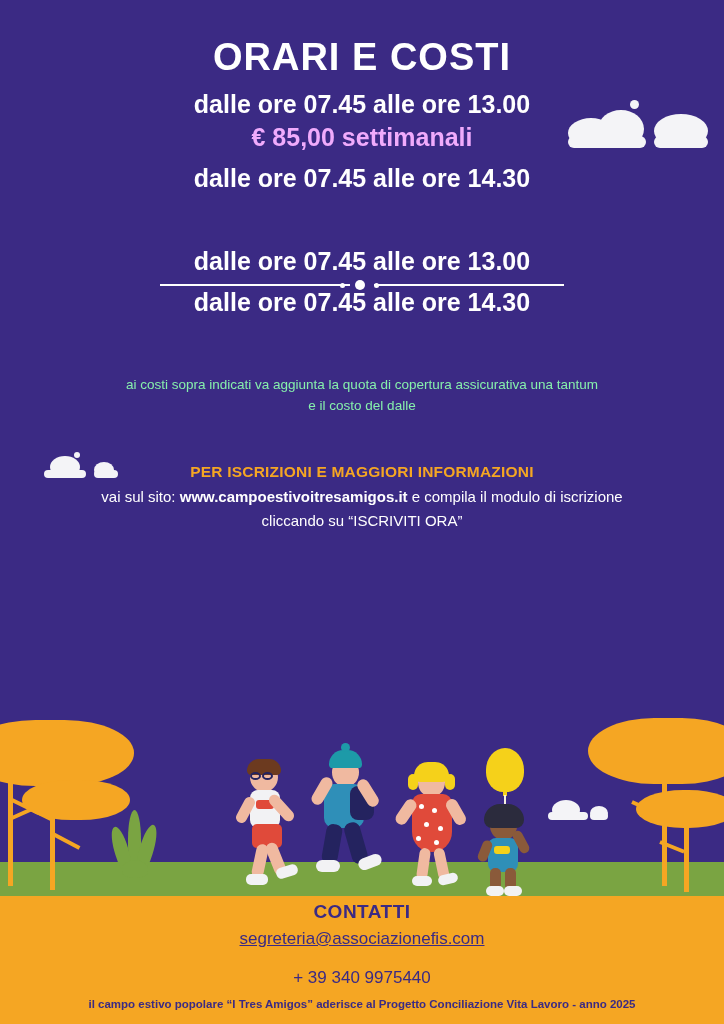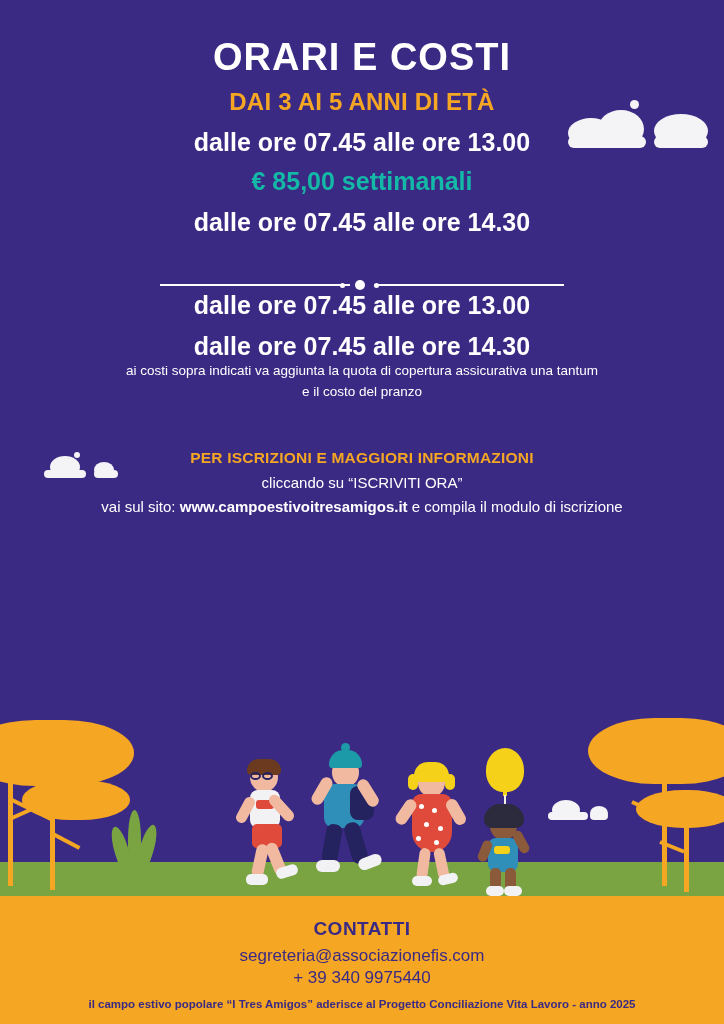--- a/index.html
+++ b/index.html
@@ -62,22 +62,22 @@
   }
   .line-white {
     font-size: 25px;
     font-weight: bold;
     color: #ffffff;
     margin-top: 12px;
   }
   .line-gold {
     font-size: 25px;
     font-weight: bold;
-    color: #14b8a6;
-    margin-top: 10px;
+    color: #f0abfc;
+    margin-top: 4px;
     text-align: center;
   }
 
   
   .divider {
     position: absolute;
     left: 0; right: 0;
     top: 278px;
     height: 14px;
   }
@@ -93,21 +93,22 @@
     position: absolute;
     border-radius: 50%;
     background: #ffffff;
   }
 
   .section2 { margin-top: 54px; }
 
   .note {
     font-size: 13.5px;
     line-height: 1.55;
-    color: #ffffff;
+    color: #86efac;
+    margin-top: 58px;
     font-weight: normal;
   }
 
   .infohead {
     font-size: 15.5px;
     font-weight: bold;
     color: #f5a623;
     margin-top: 46px;
     letter-spacing: 0.2px;
   }
@@ -180,24 +181,25 @@
     color: #3b2a84;
   }
   .contacts .ctitle {
     font-size: 19px;
     font-weight: bold;
     letter-spacing: 0.5px;
   }
   .contacts .cmail {
     font-size: 17px;
     margin-top: 6px;
+    text-decoration: underline;
   }
   .contacts .cphone {
     font-size: 17px;
-    margin-top: 2px;
+    margin-top: 19px;
   }
   .contacts .cfoot {
     font-size: 11.5px;
     font-weight: bold;
     margin-top: 10px;
   }
 </style>
 </head>
 <body>
 
@@ -224,38 +226,37 @@
     <div class="lump" style="left:4px;top:2px;width:28px;height:20px;"></div>
     <div class="base" style="left:0px;top:14px;width:40px;height:8px;border-radius:4px;"></div>
     <div class="lump" style="left:42px;top:8px;width:18px;height:14px;"></div>
     <div class="base" style="left:42px;top:14px;width:18px;height:8px;border-radius:4px;"></div>
   </div>
 
   <div class="content">
 
     <div class="title">ORARI E COSTI</div>
 
-    <div class="subtitle">DAI 3 AI 5 ANNI DI ETÀ</div>
     <div class="line-white">dalle ore 07.45 alle ore 13.00</div>
     <div class="line-gold">€ 85,00 settimanali</div>
     <div class="line-white">dalle ore 07.45 alle ore 14.30</div>
 
     <div class="section2">
       <div class="line-white">dalle ore 07.45 alle ore 13.00</div>
       <div class="line-white">dalle ore 07.45 alle ore 14.30</div>
     </div>
 
     <div class="note">
       <div>ai costi sopra indicati va aggiunta la quota di copertura assicurativa una tantum</div>
-      <div>e il costo del pranzo</div>
+      <div>e il costo del dalle</div>
     </div>
 
     <div class="infohead">PER ISCRIZIONI E MAGGIORI INFORMAZIONI</div>
+    <div class="infoline"><span>vai sul sito: </span><span class="site">www.campoestivoitresamigos.it</span><span> e compila il modulo di iscrizione</span></div>
     <div class="infoline">cliccando su “ISCRIVITI ORA”</div>
-    <div class="infoline"><span>vai sul sito: </span><span class="site">www.campoestivoitresamigos.it</span><span> e compila il modulo di iscrizione</span></div>
   </div>
 
   <div class="divider">
     <div class="bar left"></div>
     <div class="bar right"></div>
     <div class="dotc" style="left:355px;top:2px;width:10px;height:10px;"></div>
     <div class="dotc" style="left:340px;top:5px;width:5px;height:5px;"></div>
     <div class="dotc" style="left:374px;top:5px;width:5px;height:5px;"></div>
   </div>
 

